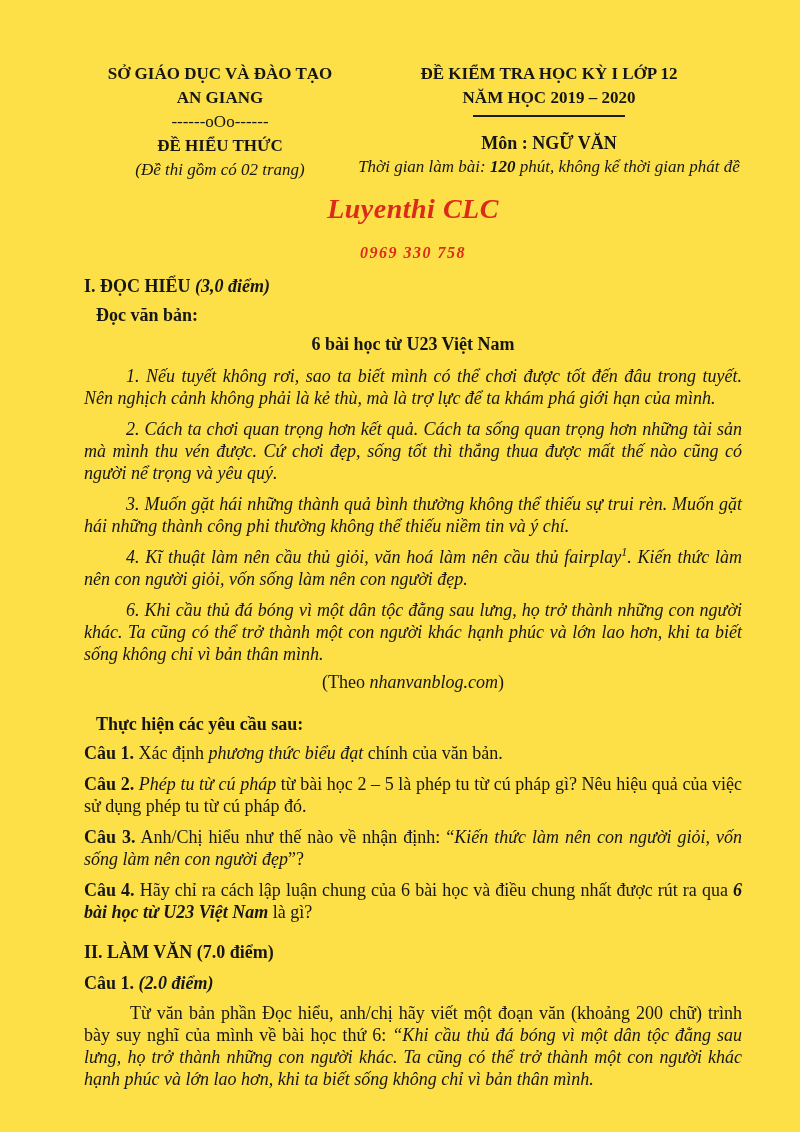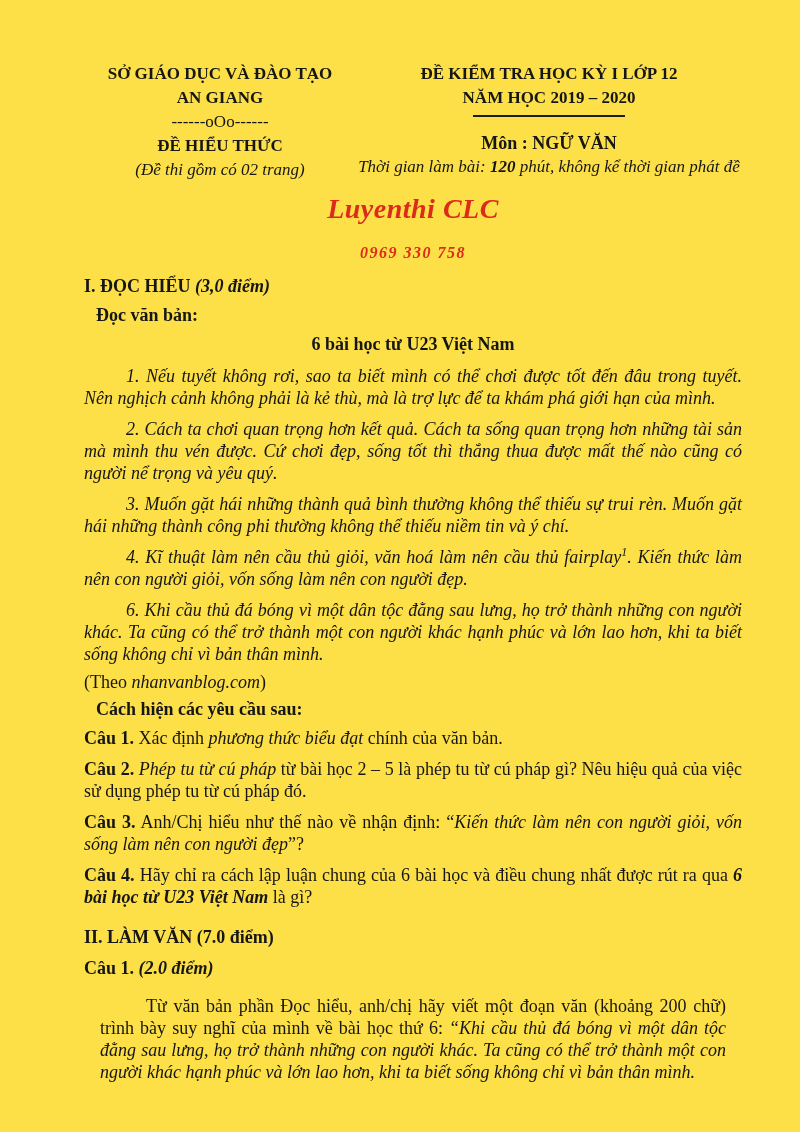--- a/index.html
+++ b/index.html
@@ -30,26 +30,26 @@
   
   .logo{text-align:center;margin:12px 0 8px;color:#dc2a1b;font-style:italic;font-weight:bold;line-height:1.1;}
   .logo-name{font-size:28px;letter-spacing:.5px;}
   .logo-phone{font-size:16px;letter-spacing:1.5px;margin-top:19px;}
 
   
   .section-heading{margin:14px 0 7px;}
   .passage-title{text-align:center;margin:4px 0 10px;}
   .passage{font-style:italic;text-align:justify;text-indent:42px;margin:0 0 9px;}
   .passage sup{font-size:12px;line-height:0;}
-  .source-line{text-align:left;margin:-3px 0 5px;}
+  .source-line{text-align:center;margin:-3px 0 20px;}
   .tasks-label{margin:0 12px 7px;}
   .q{text-align:justify;margin:0 0 9px;}
   .section2-heading{margin:18px 0 9px;}
   .writing-sub{margin:0 0 8px;}
-  .writing-body{text-align:justify;text-indent:46px;margin:16px;}
+  .writing-body{text-align:justify;text-indent:46px;margin:0;}
 </style>
 </head>
 <body>
 
 <div class="page">
 
   <div class="header">
     <div class="header-left">
       <div class="b">SỞ GIÁO DỤC VÀ ĐÀO TẠO</div>
       <div class="b">AN GIANG</div>
@@ -77,21 +77,21 @@
     <p class="b passage-title">6 bài học từ U23 Việt Nam</p>
 
     <p class="passage">1. Nếu tuyết không rơi, sao ta biết mình có thể chơi được tốt đến đâu trong tuyết. Nên nghịch cảnh không phải là kẻ thù, mà là trợ lực để ta khám phá giới hạn của mình.</p>
     <p class="passage">2. Cách ta chơi quan trọng hơn kết quả. Cách ta sống quan trọng hơn những tài sản mà mình thu vén được. Cứ chơi đẹp, sống tốt thì thắng thua được mất thế nào cũng có người nể trọng và yêu quý.</p>
     <p class="passage">3. Muốn gặt hái những thành quả bình thường không thể thiếu sự trui rèn. Muốn gặt hái những thành công phi thường không thể thiếu niềm tin và ý chí.</p>
     <p class="passage"><span>4. Kĩ thuật làm nên cầu thủ giỏi, văn hoá làm nên cầu thủ fairplay</span><sup>1</sup><span>. Kiến thức làm nên con người giỏi, vốn sống làm nên con người đẹp.</span></p>
     <p class="passage">6. Khi cầu thủ đá bóng vì một dân tộc đằng sau lưng, họ trở thành những con người khác. Ta cũng có thể trở thành một con người khác hạnh phúc và lớn lao hơn, khi ta biết sống không chỉ vì bản thân mình.</p>
 
     <p class="source-line"><span>(Theo </span><span class="i">nhanvanblog.com</span><span>)</span></p>
 
-    <p class="b tasks-label">Cách hiện các yêu cầu sau:</p>
+    <p class="b tasks-label">Thực hiện các yêu cầu sau:</p>
 
     <p class="q"><span class="b">Câu 1.</span><span> Xác định </span><span class="i">phương thức biểu đạt</span><span> chính của văn bản.</span></p>
 
     <p class="q"><span class="b">Câu 2.</span><span> </span><span class="i">Phép tu từ cú pháp</span><span> từ bài học 2 – 5 là phép tu từ cú pháp gì? Nêu hiệu quả của việc sử dụng phép tu từ cú pháp đó.</span></p>
 
     <p class="q"><span class="b">Câu 3.</span><span> Anh/Chị hiểu như thế nào về nhận định: “</span><span class="i">Kiến thức làm nên con người giỏi, vốn sống làm nên con người đẹp</span><span>”?</span></p>
 
     <p class="q"><span class="b">Câu 4.</span><span> Hãy chỉ ra cách lập luận chung của 6 bài học và điều chung nhất được rút ra qua </span><span class="bi">6 bài học từ U23 Việt Nam</span><span> là gì?</span></p>
   </div>
 

